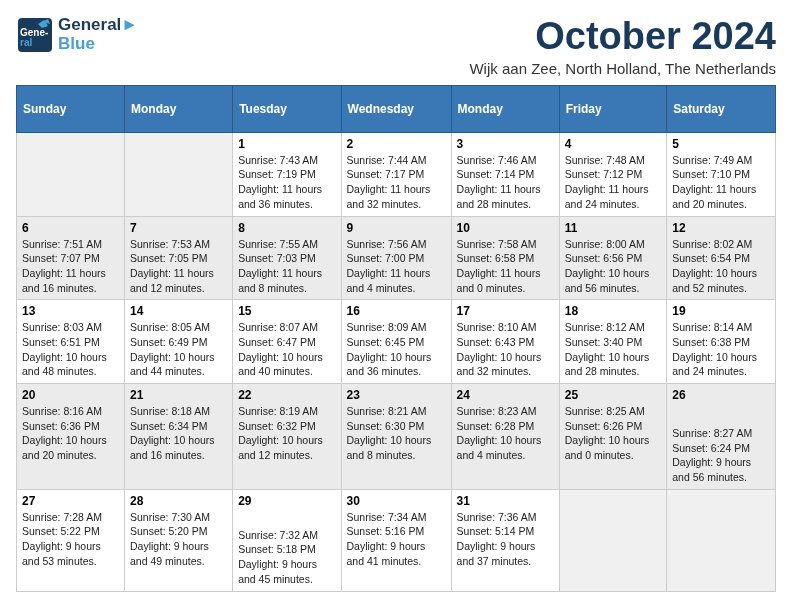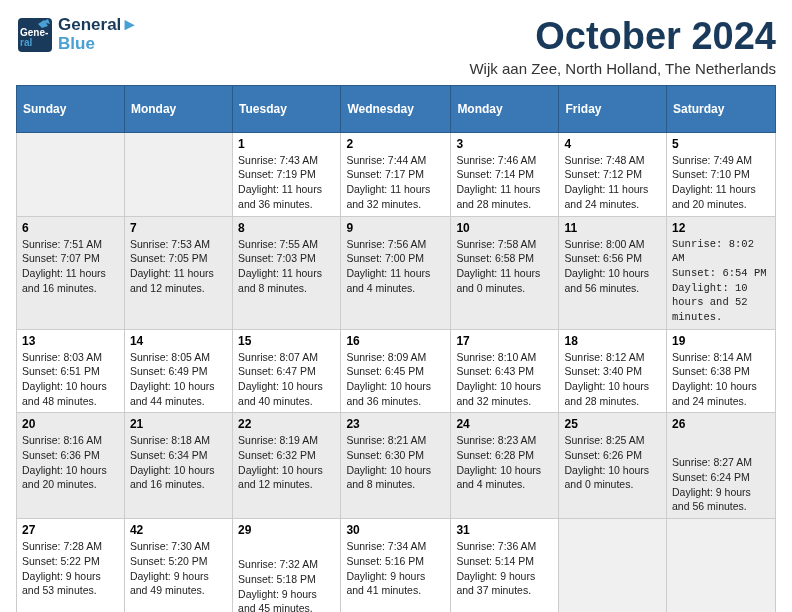--- a/index.html
+++ b/index.html
@@ -187,21 +187,21 @@
 Daylight: 11 hours and 0 minutes.</div>
         </td>
         <td>
           <div class="day-num">11</div>
           <div class="day-info" style="white-space: pre-line;">Sunrise: 8:00 AM
 Sunset: 6:56 PM
 Daylight: 10 hours and 56 minutes.</div>
         </td>
         <td>
           <div class="day-num">12</div>
-          <div class="day-info" style="white-space: pre-line; font-family: Liberation Mono, monospace;">Sunrise: 8:02 AM
+          <div class="day-info" style="white-space: pre-line;">Sunrise: 8:02 AM
 Sunset: 6:54 PM
 Daylight: 10 hours and 52 minutes.</div>
         </td>
       </tr>
       <tr>
         <td>
           <div class="day-num">13</div>
           <div class="day-info" style="white-space: pre-line;">Sunrise: 8:03 AM
 Sunset: 6:51 PM
 Daylight: 10 hours and 48 minutes.</div>
@@ -288,21 +288,21 @@
         </td>
       </tr>
       <tr>
         <td>
           <div class="day-num">27</div>
           <div class="day-info" style="white-space: pre-line;">Sunrise: 7:28 AM
 Sunset: 5:22 PM
 Daylight: 9 hours and 53 minutes.</div>
         </td>
         <td>
-          <div class="day-num">42</div>
+          <div class="day-num">28</div>
           <div class="day-info" style="white-space: pre-line;">Sunrise: 7:30 AM
 Sunset: 5:20 PM
 Daylight: 9 hours and 49 minutes.</div>
         </td>
         <td>
           <div class="day-num">29</div>
           <div class="day-info" style="white-space: pre-line; margin-top: 20px;">Sunrise: 7:32 AM
 Sunset: 5:18 PM
 Daylight: 9 hours and 45 minutes.</div>
         </td>

